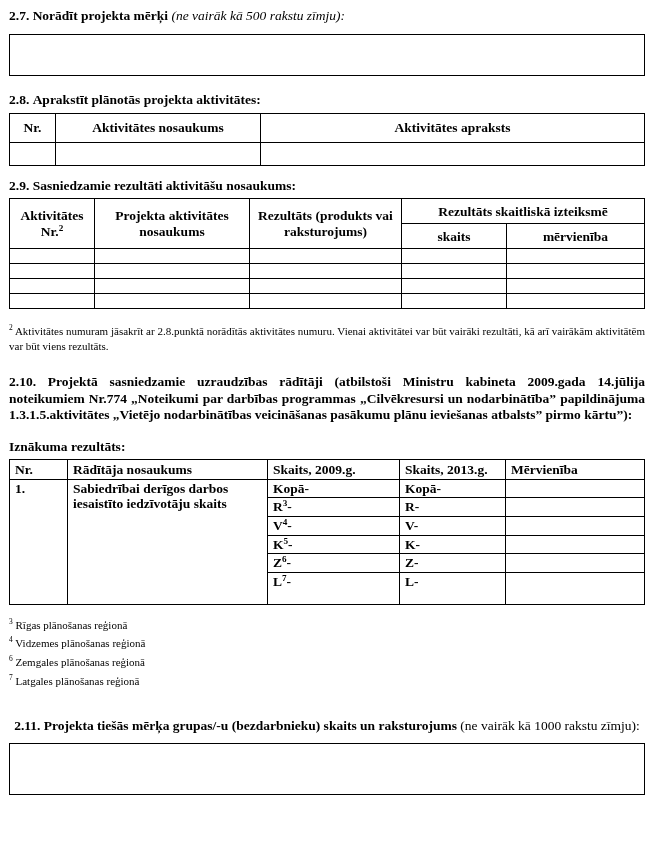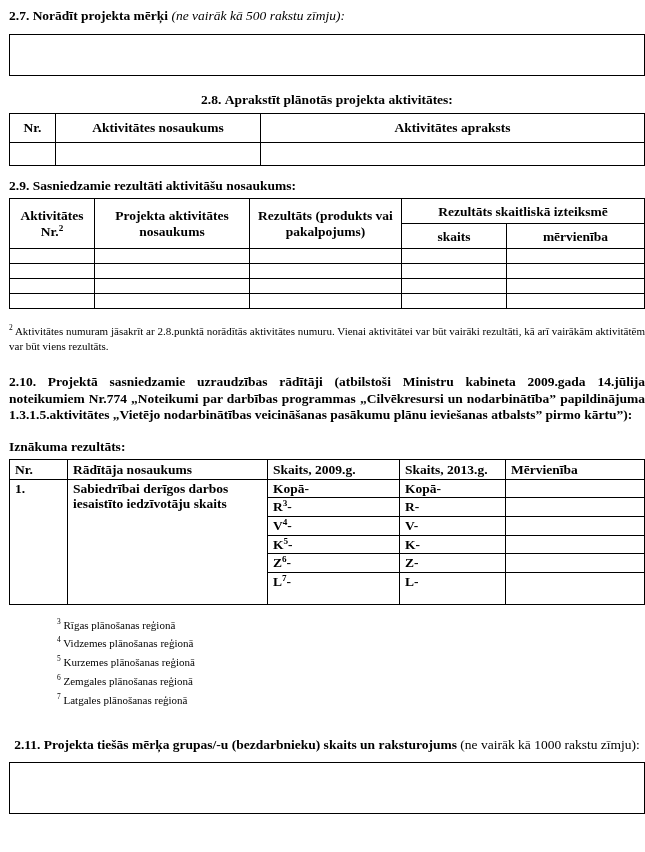--- a/index.html
+++ b/index.html
@@ -5,42 +5,42 @@
   html,body{margin:0;padding:0;background:#fff;}
   body{font-family:"Liberation Serif", serif;color:#000;}
   .page{width:645px;height:852px;box-sizing:border-box;padding:8px 0 0 9px;overflow:hidden;background:#fff;}
   .h{font-size:13.5px;line-height:1.22;margin:0;}
   .h b{font-weight:bold;}
   .it{font-style:italic;font-weight:normal;}
   .just{text-align:justify;}
   .box{border:1px solid #000;box-sizing:border-box;}
   .box27{height:42px;margin-top:10px;}
   .box211{height:52px;margin-top:8px;}
-  .mt28{margin-top:16px;text-align:center;}
+  .mt28{margin-top:16px;}
   .mt29{margin-top:12px;}
   .mt210{margin-top:20px;}
   .mtsub{margin-top:15px;}
   .mt211{margin-top:30px;text-align:center;}
   .mt-tbl{margin-top:4px;}
   .tbl{border-collapse:collapse;width:100%;table-layout:fixed;font-size:13.5px;line-height:1.15;}
   .tbl td{border:1px solid #000;padding:1px 4px;overflow:hidden;box-sizing:border-box;font-weight:bold;}
   .hdr td{text-align:center;vertical-align:middle;}
   .t28 .hdr td{height:29px;}
   .row24 td{height:23px;}
   .t29 .hdr td{height:25px;}
   .row16 td{height:15px;}
   .t210 td{padding:1px 5px;}
   .hdr210 td{text-align:left;height:20px;vertical-align:middle;}
   .sub td{height:17px;vertical-align:middle;}
   .sub td.top{vertical-align:top;}
   .last td{height:32px;vertical-align:top;}
   .b{font-weight:bold;}
   sup{font-size:0.68em;line-height:0;}
   .fn{font-size:11px;line-height:1.35;margin:15px 0 4px 0;}
-  .fns{margin-top:13px;margin-left:48px;}
+  .fns{margin-top:13px;}
   .fns p{font-size:11px;line-height:1.3;margin:0 0 4.5px 0;}
 </style>
 </head>
 <body>
 
 <div class="page">
 
   <p class="h"><b>2.7.</b> <b>Norādīt projekta mērķi</b> <span class="it">(ne vairāk kā 500 rakstu zīmju):</span></p>
 
   <div class="box box27"></div>
@@ -74,21 +74,21 @@
         <col style="width:85px">
         <col style="width:155px">
         <col style="width:152px">
         <col style="width:105px">
         <col>
       </colgroup>
     <tbody>
       <tr class="hdr">
         <td rowspan="2"><span>Aktivitātes Nr.</span><sup>2</sup></td>
         <td rowspan="2">Projekta aktivitātes nosaukums</td>
-        <td rowspan="2">Rezultāts (produkts vai pakalpojums)</td>
+        <td rowspan="2">Rezultāts (produkts vai raksturojums)</td>
         <td colspan="2">Rezultāts skaitliskā izteiksmē</td>
       </tr>
       <tr class="hdr">
         <td>skaits</td>
         <td>mērvienība</td>
       </tr>
       <tr class="row16">
         <td></td>
         <td></td>
         <td></td>
@@ -172,21 +172,20 @@
         <td><span>L</span><sup>7</sup><span>-</span></td>
         <td>L-</td>
         <td></td>
       </tr>
     </tbody>
   </table>
 
   <div class="fns">
     <p><sup>3</sup> <span>Rīgas plānošanas reģionā</span></p>
     <p><sup>4</sup> <span>Vidzemes plānošanas reģionā</span></p>
-    <p><sup>5</sup> <span>Kurzemes plānošanas reģionā</span></p>
     <p><sup>6</sup> <span>Zemgales plānošanas reģionā</span></p>
     <p><sup>7</sup> <span>Latgales plānošanas reģionā</span></p>
   </div>
 
   <p class="h mt211"><b>2.11. Projekta tiešās mērķa grupas/-u (bezdarbnieku) skaits un raksturojums</b> <span>(ne vairāk kā 1000 rakstu zīmju):</span></p>
 
   <div class="box box211"></div>
 
 </div>
 

